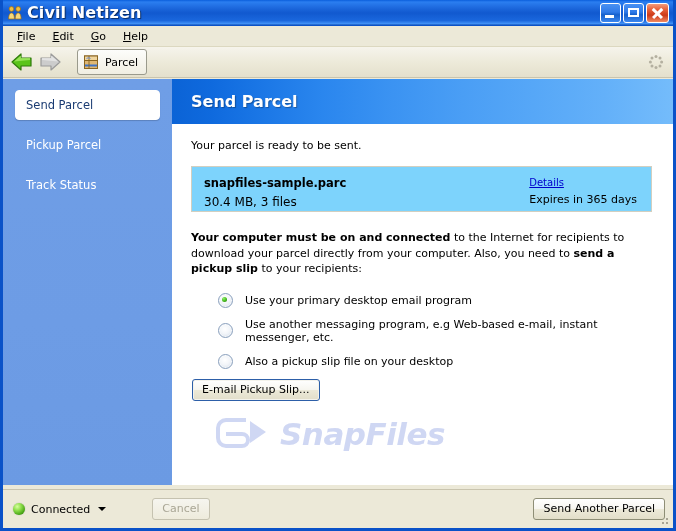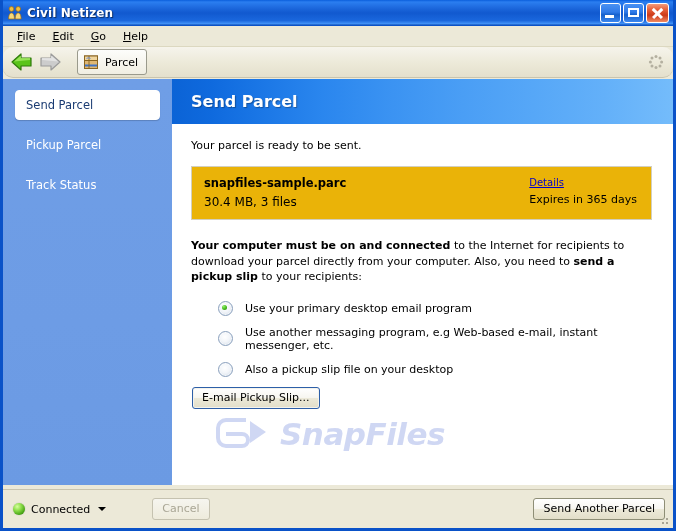--- a/index.html
+++ b/index.html
@@ -37,21 +37,21 @@
     box-sizing: border-box;
   }
   .title-icon {
     width: 16px; height: 16px;
     margin-right: 4px;
     position: relative;
     flex: 0 0 auto;
   }
   .title-text {
     color: #ffffff;
-    font-size: 12px;
+    font-size: 16px;
     font-weight: bold;
     text-shadow: 1px 1px 1px rgba(0,0,0,0.55);
     letter-spacing: 0.1px;
     flex: 1 1 auto;
     white-space: nowrap;
     overflow: hidden;
   }
   .win-buttons {
     display: flex;
     align-items: center;
@@ -119,21 +119,20 @@
   
   .toolbar {
     height: 31px;
     background: linear-gradient(to bottom, #f6f4ec 0%, #ece9d8 55%, #e4e0cd 100%);
     display: flex;
     align-items: center;
     padding: 0 6px;
     border-bottom: 1px solid #c9c4ae;
     box-sizing: border-box;
     position: relative;
-    border-radius: 10px;
   }
   .nav-arrow {
     width: 26px; height: 22px;
     position: relative;
     margin-right: 2px;
     cursor: default;
   }
   .arrow-svg { display: block; }
   .tb-sep { width: 6px; }
   .tb-button {
@@ -217,22 +216,22 @@
   .pane {
     padding: 15px 19px 0 19px;
   }
   .lead {
     font-size: 11px;
     color: #000;
     margin-bottom: 14px;
   }
   .parcel-box {
     border: 1px solid #d2cfc0;
-    background: #eab308;
-    padding: 9px 12px 10px 12px;
+    background: #7dd3fc;
+    padding: 9px 12px 2px 12px;
     display: flex;
     justify-content: space-between;
     align-items: flex-start;
     margin-right: 2px;
   }
   .parcel-left .pname {
     font-size: 11.5px;
     font-weight: bold;
     color: #000;
     margin-bottom: 5px;

